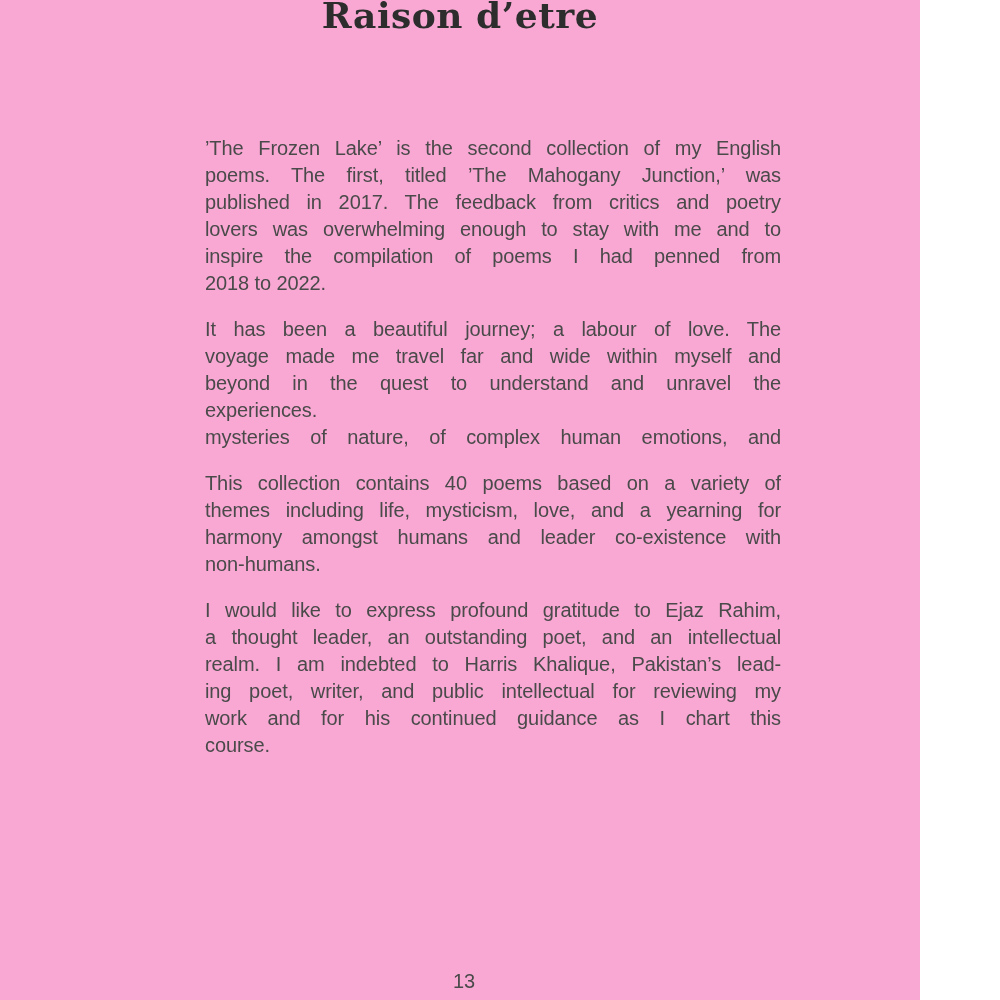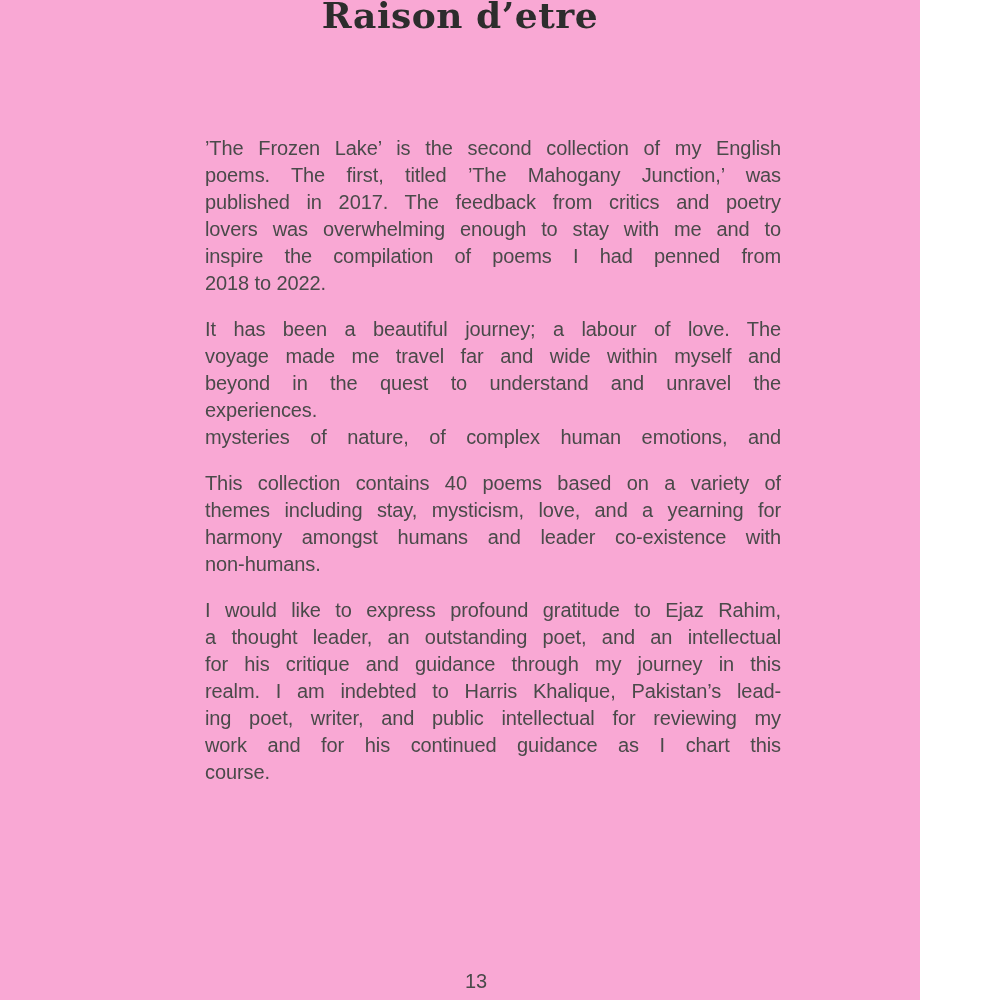--- a/index.html
+++ b/index.html
@@ -48,21 +48,21 @@
     text-align: justify;
     text-align-last: justify;
   }
   .line.last {
     text-align: center;
     text-align-last: left;
   }
   .page-number {
     position: absolute;
     top: 970px;
-    left: 16px;
+    left: 4px;
     width: 100%;
     text-align: center;
     font-size: 20px;
     color: #4a4a4a;
   }
 </style>
 </head>
 <body>
 
 <div class="page">
@@ -79,28 +79,27 @@
       </div>
       <div class="paragraph">
         <div class="line">It has been a beautiful journey; a labour of love. The</div>
         <div class="line">voyage made me travel far and wide within myself and</div>
         <div class="line">beyond in the quest to understand and unravel the</div>
         <div class="line last">experiences.</div>
         <div class="line">mysteries of nature, of complex human emotions, and</div>
       </div>
       <div class="paragraph">
         <div class="line">This collection contains 40 poems based on a variety of</div>
-        <div class="line">themes including stay, mysticism, love, and a yearning for</div>
+        <div class="line">themes including life, mysticism, love, and a yearning for</div>
         <div class="line">harmony amongst humans and leader co-existence with</div>
         <div class="line last">non-humans.</div>
       </div>
       <div class="paragraph">
         <div class="line">I would like to express profound gratitude to Ejaz Rahim,</div>
         <div class="line">a thought leader, an outstanding poet, and an intellectual</div>
-        <div class="line">for his critique and guidance through my journey in this</div>
         <div class="line">realm. I am indebted to Harris Khalique, Pakistan’s lead-</div>
         <div class="line">ing poet, writer, and public intellectual for reviewing my</div>
         <div class="line">work and for his continued guidance as I chart this</div>
         <div class="line last">course.</div>
       </div>
     </div>
 
   <div class="page-number">13</div>
 </div>
 

